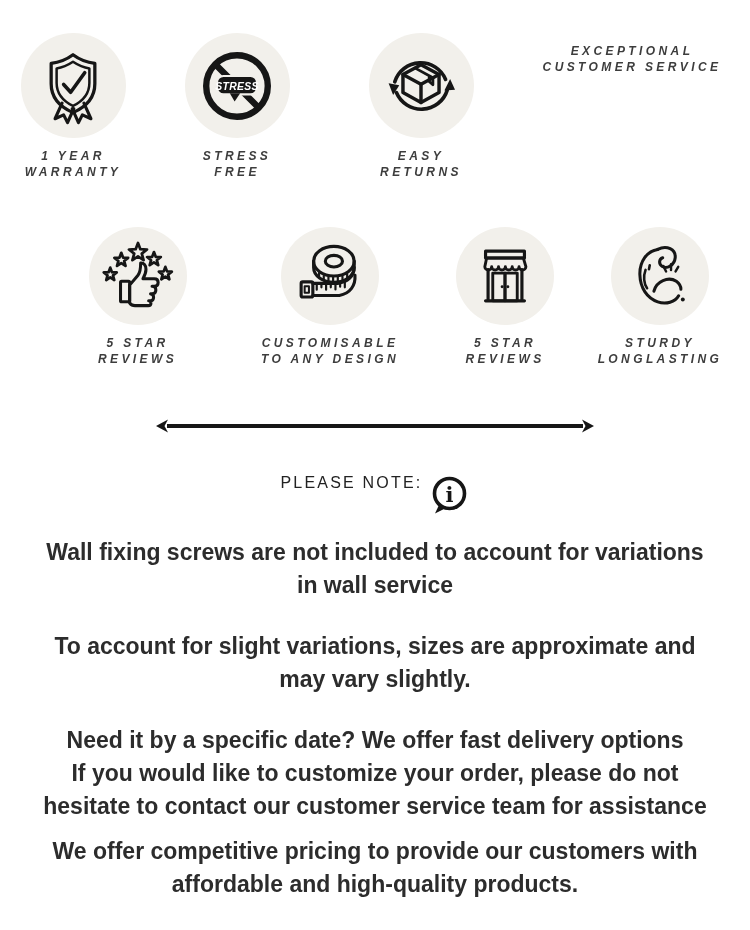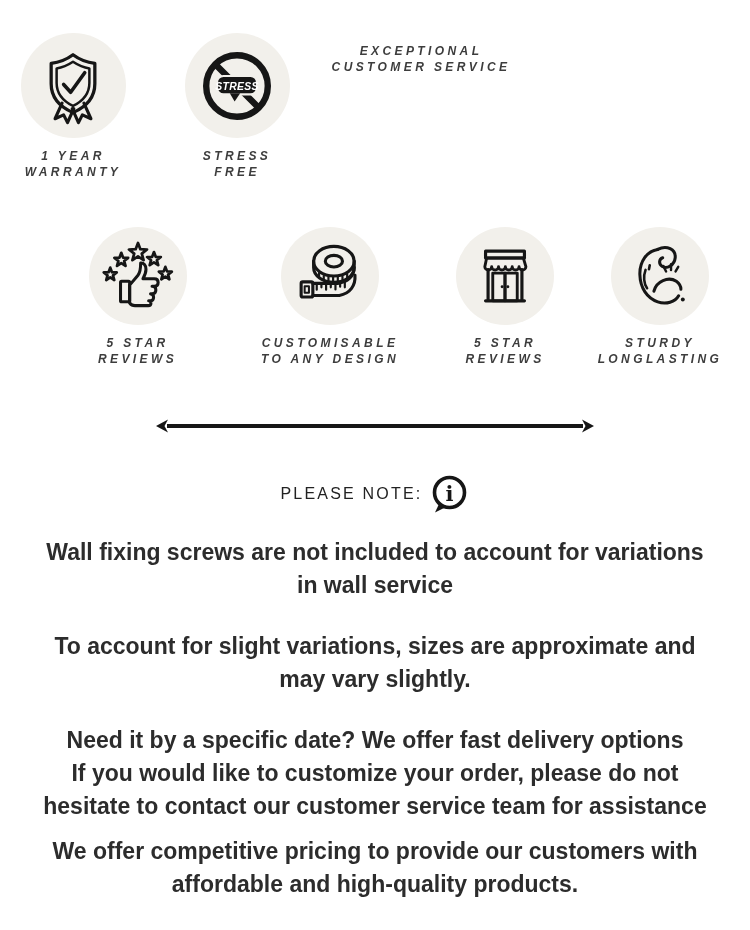--- a/index.html
+++ b/index.html
@@ -24,21 +24,21 @@
     width:105px; height:105px; border-radius:50%;
     background:#f2f0eb; display:flex; align-items:center; justify-content:center;
   }
   .row2 .circle { width:98px; height:98px; }
   .badge-label {
     margin-top:11px; font-size:12px; font-weight:700; letter-spacing:3.4px;
     line-height:1.33; color:#3d3d3d; text-align:center; white-space:pre-line;
     text-transform:uppercase;
   }
   .divider-wrap { margin-top:50px; display:flex; justify-content:center; }
-  .note-row { margin-top:40px; display:flex; align-items:center; justify-content:center; gap:6px; height:40px; }
+  .note-row { margin-top:40px; display:flex; justify-content:center; gap:6px; height:40px; }
   .note-heading { font-size:16px; font-weight:500; letter-spacing:2.2px; color:#222222; }
   .para {
     font-size:23px; font-weight:700; line-height:33px; color:#2c2c2c;
     text-align:center; white-space:pre-line; max-width:734px;
     margin:28px auto 0;
   }
   .para.first { margin-top:22px; }
   .para.last { margin-top:12px; }
   svg { display:block; }
   .ink { stroke:#161616; fill:none; stroke-linecap:round; stroke-linejoin:round; }
@@ -78,20 +78,36 @@
           <line class="ink" stroke-width="8" x1="23.5" y1="23.5" x2="76.5" y2="76.5"></line>
           <rect x="25" y="37.5" width="50" height="23" rx="8" fill="#161616" stroke="#f2f0eb" stroke-width="2.6"></rect>
           <path d="M41,59 L47,69.5 L54,59 Z" class="ink-fill"></path>
           <text x="50" y="54.5" text-anchor="middle" font-size="13" font-weight="bold" letter-spacing="0.4" fill="#ffffff" font-family="Liberation Sans, sans-serif">STRESS</text>
         </svg>
       </div>
       <div class="badge-label">STRESS
 FREE</div>
     </div>
 
+    <div class="badge">
+      <div class="circle">
+        <svg width="82" height="82" viewBox="0 0 100 100">
+          <path class="ink" stroke-width="4.4" d="M80,42 A33,33 0 0 0 18,45"></path>
+          <path class="ink-fill" d="M16,61 L10.5,46.5 L23.5,49 Z"></path>
+          <path class="ink" stroke-width="4.4" d="M20,58 A33,33 0 0 0 82,55"></path>
+          <path class="ink-fill" d="M85.5,41.5 L78.5,55.5 L91.5,54.5 Z"></path>
+          <path class="ink" stroke-width="4.2" d="M50,24 L72,36 L50,48 L28,36 Z"></path>
+          <path class="ink" stroke-width="4.2" d="M28,36 L28,58 L50,70 L50,48"></path>
+          <path class="ink" stroke-width="4.2" d="M72,36 L72,58 L50,70"></path>
+          <path class="ink" stroke-width="3.4" d="M43.5,28.5 L64.5,40 L64.5,48.5 L60,44.5 L60,38.5"></path>
+        </svg>
+      </div>
+      <div class="badge-label">EASY
+RETURNS</div>
+    </div>
 
     <div class="badge">
       <div class="badge-label">EXCEPTIONAL
 CUSTOMER SERVICE</div>
     </div>
   </div>
 
   <div class="badge-row row2">
 
     <div class="badge">

